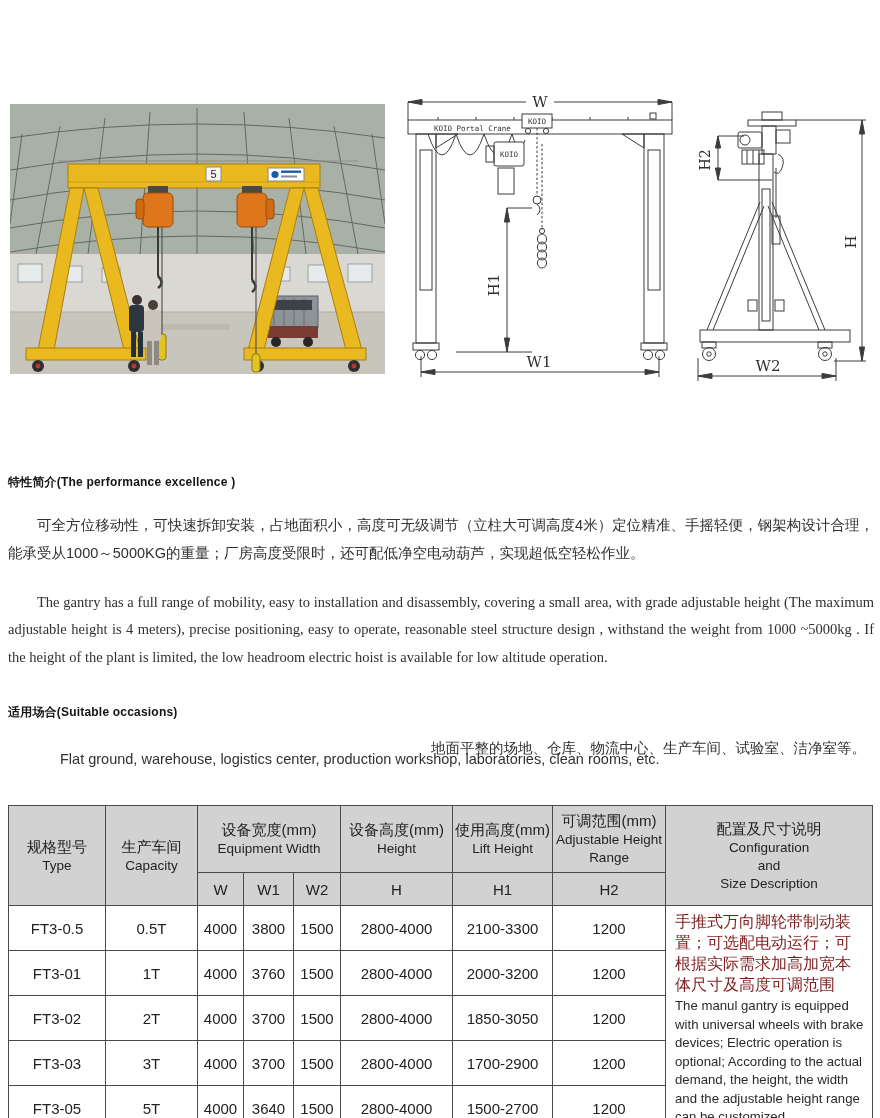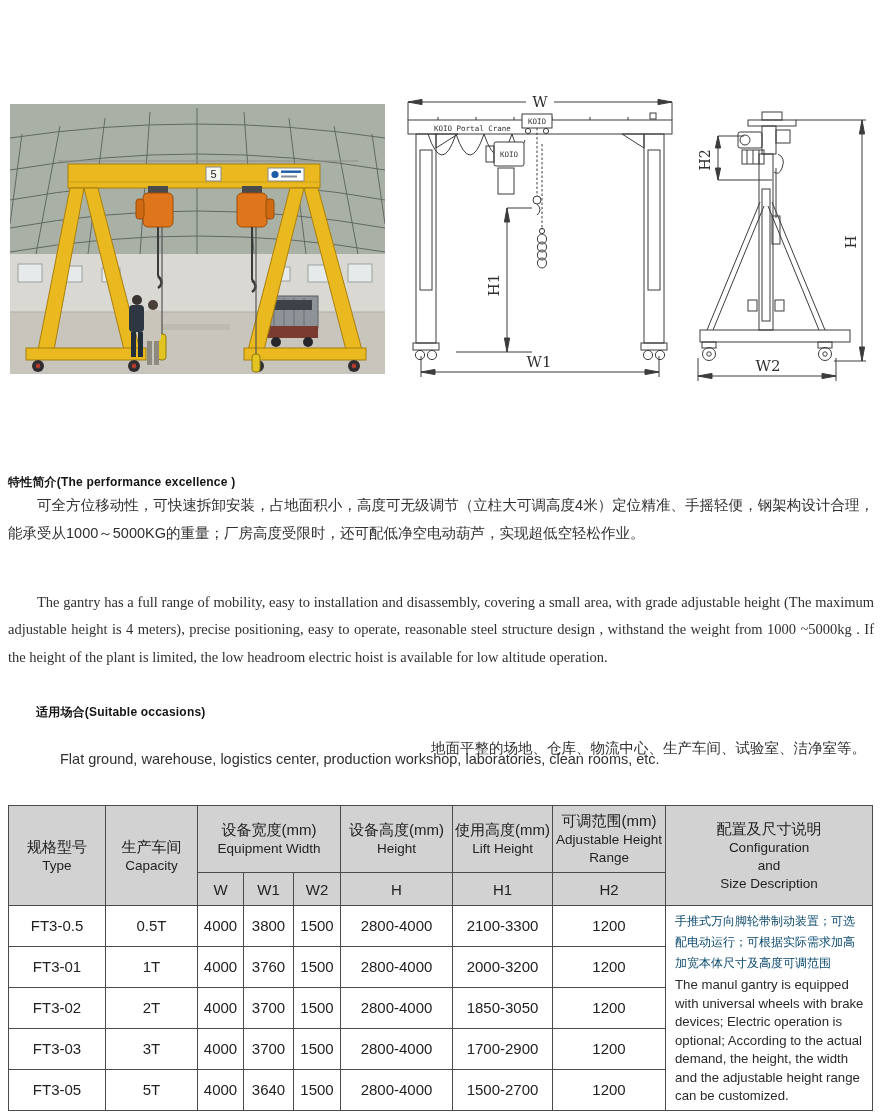--- a/index.html
+++ b/index.html
@@ -11,41 +11,41 @@
   
   .photo-wrap{left:10px;top:104px;width:375px;height:270px;}
   .diagram-front{left:398px;top:90px;width:284px;height:296px;}
   .diagram-side{left:684px;top:94px;width:192px;height:296px;}
   svg{display:block;}
   .cad text{font-family:"DejaVu Serif",serif;fill:#2f2f2f;}
   .cad .brand{font-family:"DejaVu Sans Mono",monospace;}
   
   .sec-heading{left:8px;font-size:12px;font-weight:bold;color:#141414;letter-spacing:.2px;}
   #perf-heading{top:464px;}
-  #occ-heading{top:694px;margin-left:28px;}
+  #occ-heading{top:694px;}
   .para{left:8px;width:866px;font-size:14.5px;line-height:28px;color:#303030;text-indent:2em;text-align:justify;}
-  #perf-zh{top:476px;}
+  #perf-zh{top:496px;}
   #perf-en{top:574px;line-height:27.5px;font-family:Liberation Serif, serif;}
   .occ-line{left:36px;width:830px;font-size:14.5px;color:#303030;}
   #occ-zh{top:724px;text-align:right;}
   #occ-en{top:736px;margin-left:24px;}
   
   .spec-table{left:8px;top:805px;width:864px;border-collapse:collapse;table-layout:fixed;}
   .spec-table th,.spec-table td{
     border:1px solid #4a4a4a;text-align:center;vertical-align:middle;padding:0;
     font-size:15px;color:#222;overflow:hidden;
   }
   .spec-table thead th{background:#d2d2d2;font-weight:normal;}
   .spec-table thead tr.hrow1 th{height:66px;}
   .spec-table thead tr.hrow2 th{height:32px;}
   .spec-table tbody td{height:39px;background:#fff;}
   .th-zh{font-size:15px;line-height:20px;}
   .th-en{font-size:13.5px;line-height:18px;}
   .desc-cell{text-align:left !important;vertical-align:top !important;padding:5px 8px 4px 9px !important;}
-  .desc-zh{font-size:12px;line-height:21px;color:#0c4a6e;}
+  .desc-zh{font-size:16px;line-height:21px;color:#7f1d1d;}
   .desc-en{font-size:13.2px;line-height:18.5px;color:#2a2a2a;margin-top:2px;}
 </style>
 </head>
 <body>
 
 <div class="abs photo-wrap">
   <svg viewBox="0 0 375 270" width="375" height="270">
 
     <rect x="0" y="0" width="375" height="152" fill="#a9b1a7"></rect>
     <g stroke="#49524b" stroke-width="1" fill="none" opacity="0.75">

